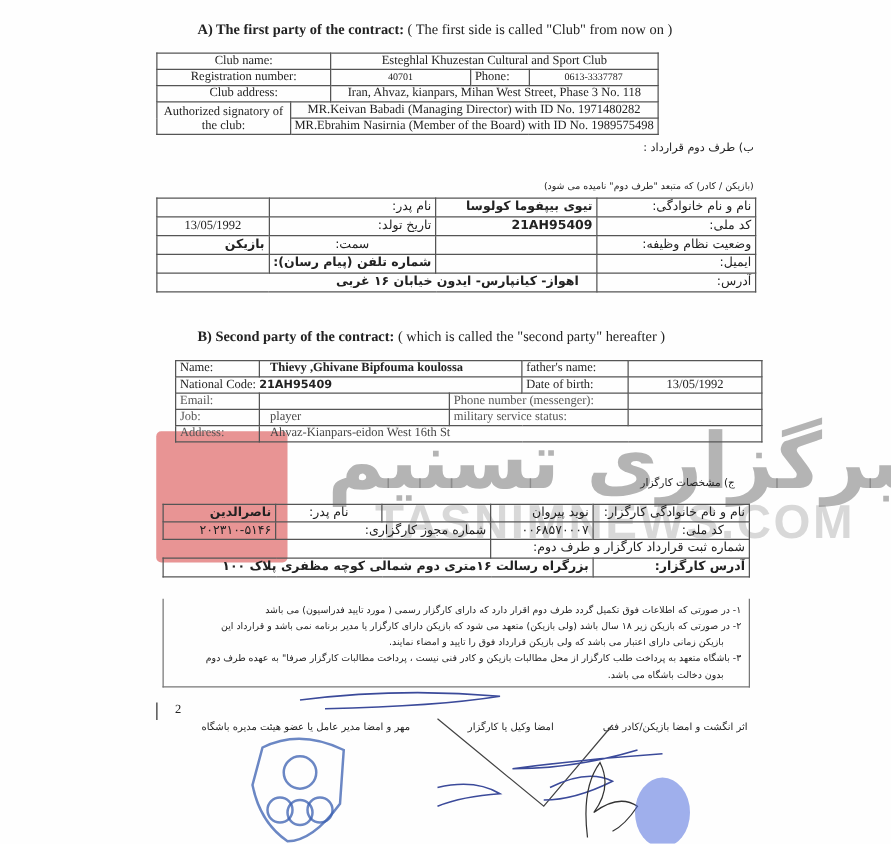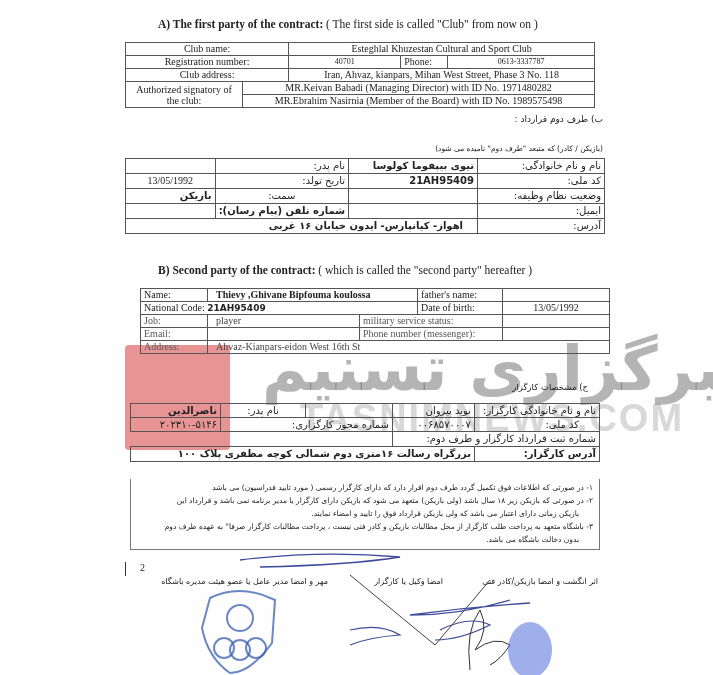--- a/index.html
+++ b/index.html
@@ -27,21 +27,21 @@
 <div class="page">
 
   <div class="wm-logo"></div>
   <div class="wm-text" style="left:262px;top:332px;font-size:62px;">خبرگزاری تسنیم</div>
   <div class="wm-latin" style="left:300px;top:397px;font-size:38px;">TASNIMNEWS.COM</div>
 
   <div class="abs hdr" style="left:158px;top:18px;">
     <b>A)  The first party of the contract:</b><span> ( The first side is called "Club" from now on )</span>
   </div>
 
-  <table class="t" style="left:125px;top:42px;width:470px;">
+  <table class="t" style="left:125px;top:42px;width:402px;">
     <tbody>
         <tr>
       <td class="c" colspan="2" style="width:136px;">Club name:</td>
       <td class="c" colspan="3">Esteghlal Khuzestan Cultural and Sport Club</td>
     </tr>
     <tr>
       <td class="c" colspan="2">Registration number:</td>
       <td class="c small" style="width:105px;">40701</td>
       <td style="width:40px;">Phone:</td>
       <td class="c small">0613-3337787</td>
@@ -107,29 +107,29 @@
       <td colspan="2" style="font-weight:bold;padding-left:8px;">Thievy ,Ghivane Bipfouma koulossa</td>
       <td style="width:78px;">father's name:</td>
       <td style="width:100px;"></td>
     </tr>
     <tr>
       <td colspan="3"><span>National Code:</span> <b class="sans" style="font-size:9px;">21AH95409</b></td>
       <td>Date of birth:</td>
       <td class="c">13/05/1992</td>
     </tr>
     <tr>
+      <td style="color:#555;">Email:</td>
+      <td></td>
+      <td colspan="2" style="color:#555;">Phone number (messenger):</td>
+      <td></td>
+    </tr>
+    <tr>
       <td style="color:#555;">Job:</td>
       <td style="width:140px;padding-left:8px;color:#444;">player</td>
       <td colspan="2" style="color:#555;">military service status:</td>
-      <td></td>
-    </tr>
-    <tr>
-      <td style="color:#555;">Email:</td>
-      <td></td>
-      <td colspan="2" style="color:#555;">Phone number (messenger):</td>
       <td></td>
     </tr>
     <tr>
       <td style="color:#555;">Address:</td>
       <td colspan="4" style="padding-left:8px;color:#444;">Ahvaz-Kianpars-eidon West 16th St</td>
     </tr>
   </tbody>
     </table>
 
   <div class="abs fa" style="right:125px;top:382px;font-size:8.5px;text-align:right;">ج) مشخصات کارگزار</div>

